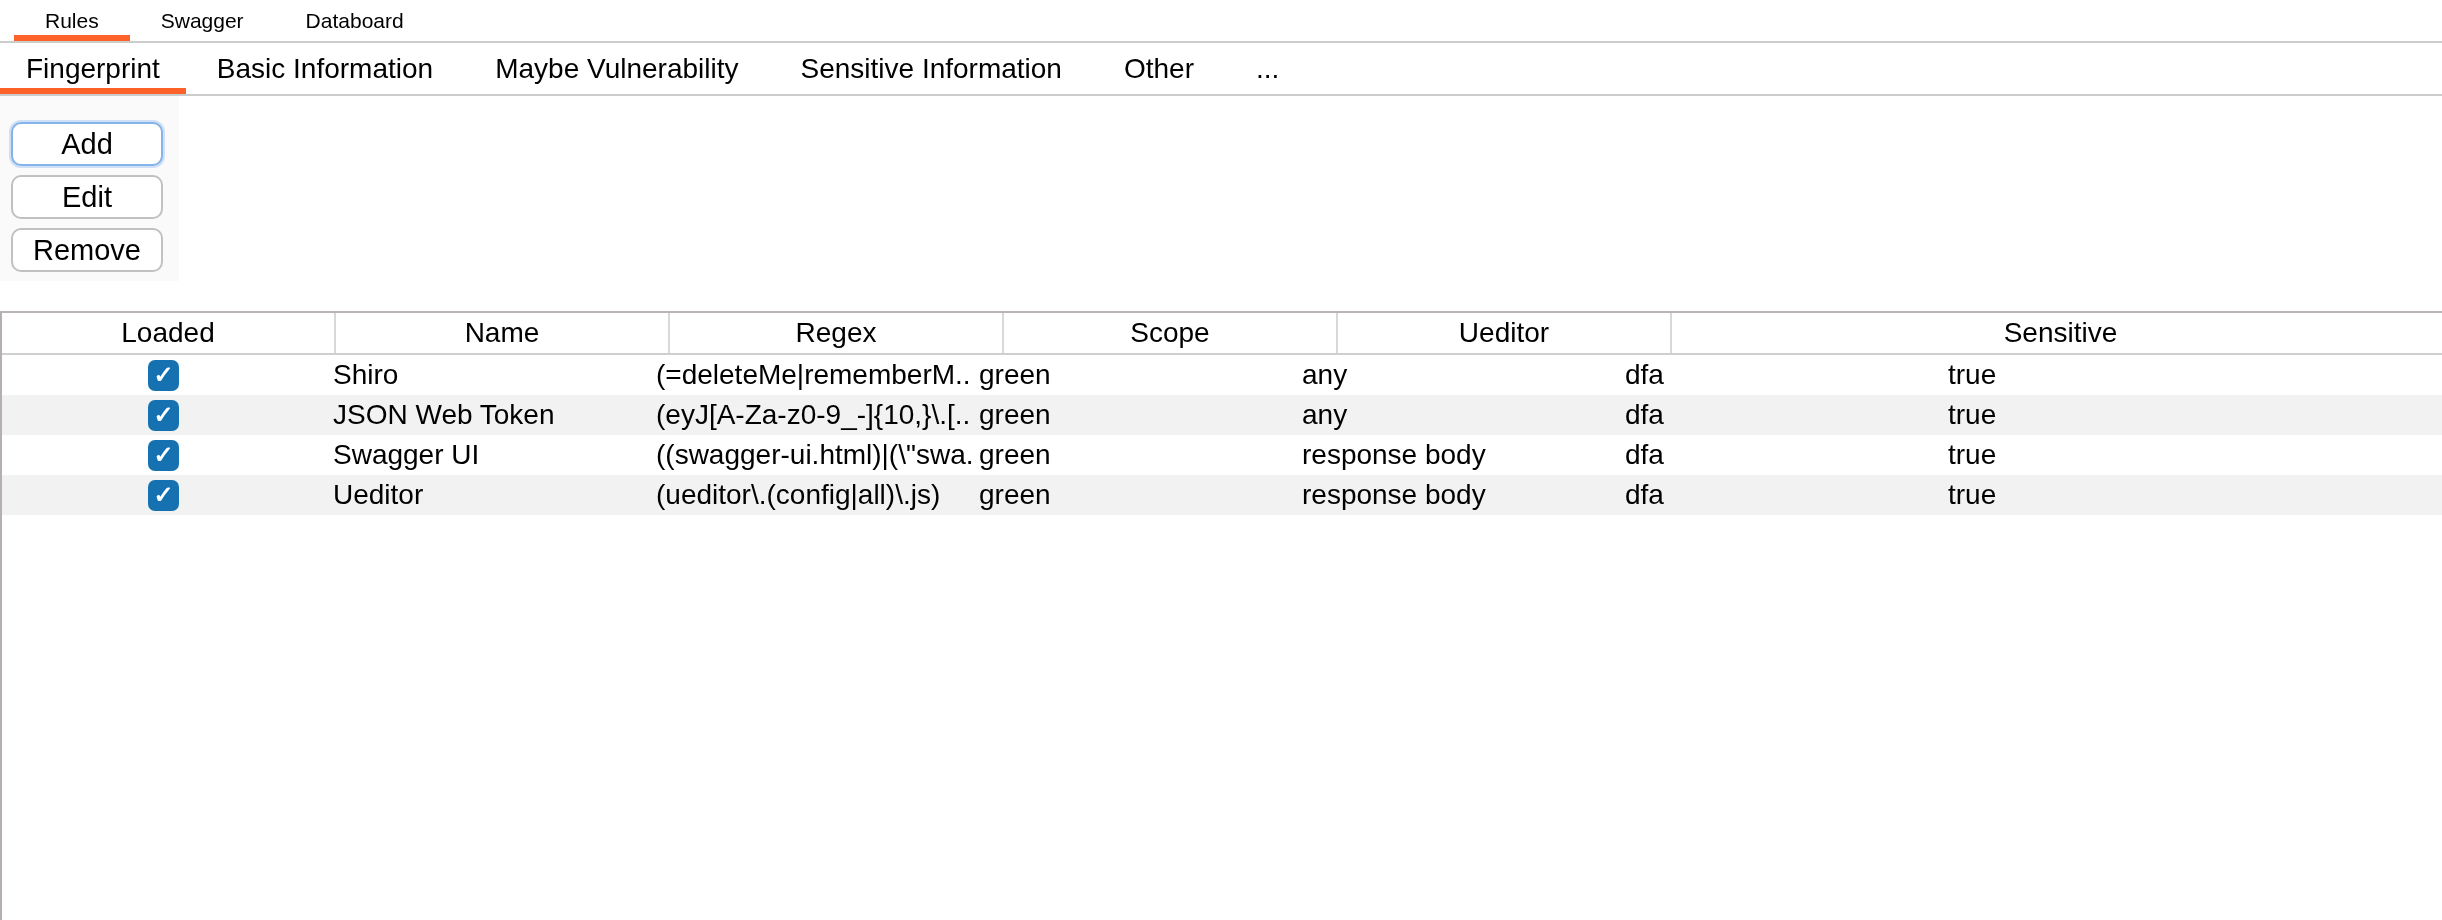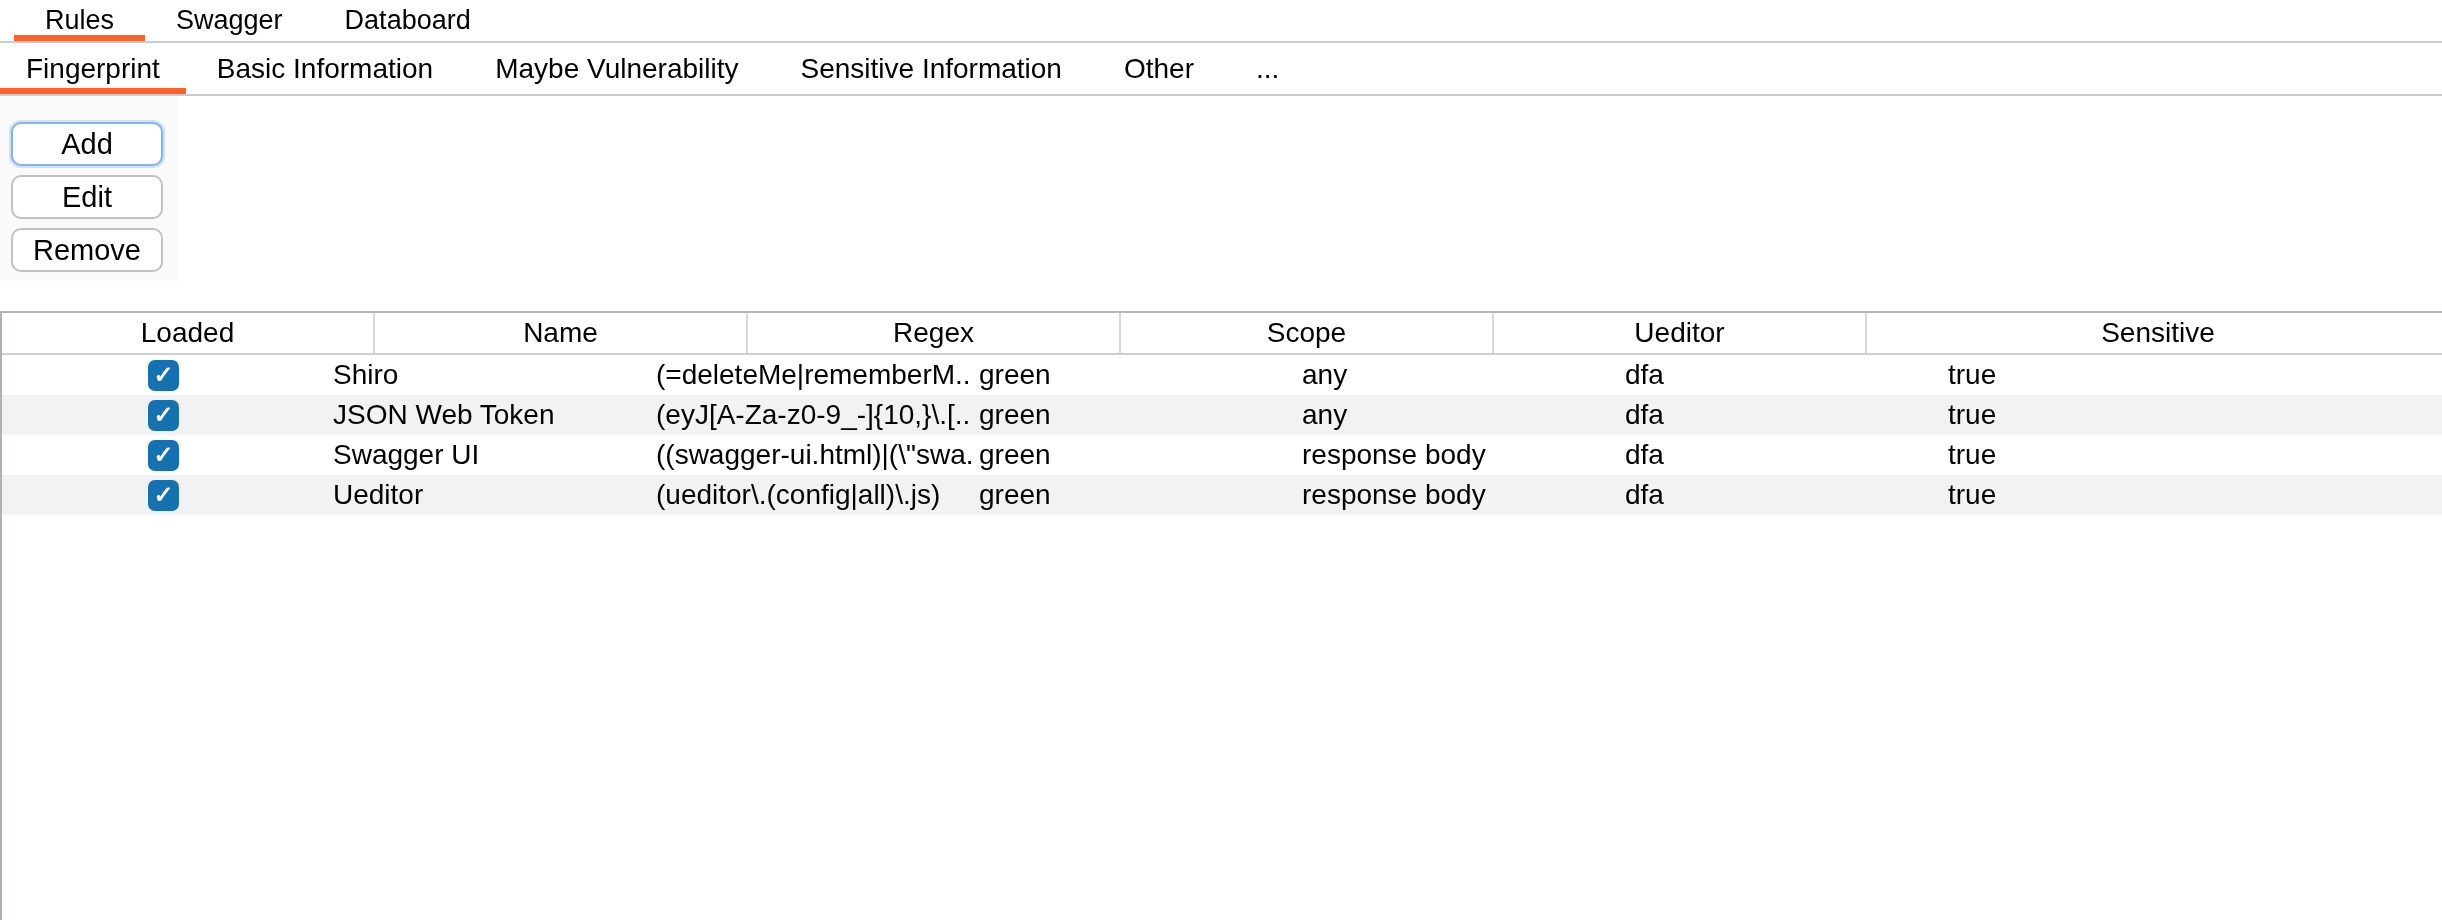--- a/index.html
+++ b/index.html
@@ -9,35 +9,35 @@
   }
   *{margin:0;padding:0;box-sizing:border-box;}
   html,body{background:#fff;}
   body{font-family:"Liberation Sans", sans-serif; color:#000;}
   .app{position:relative;width:2442px;height:920px;background:#fff;overflow:hidden;}
 
   
   .tabbar{display:flex;align-items:stretch;background:#fff;border-bottom:2px solid var(--tabborder);}
   .tabbar1{height:43px;padding-left:14px;}
   .tabbar2{height:53px;}
-  .tab{position:relative;display:flex;align-items:center;padding:0 31px;font-size:27px;cursor:default;white-space:nowrap;}
+  .tab{position:relative;display:flex;align-items:center;padding:0 31px;font-size:21px;cursor:default;white-space:nowrap;}
   .tabbar2 .tab{font-size:28px;}
   .tab.active::after{content:"";position:absolute;left:0;right:0;bottom:0;height:6px;background:var(--accent);}
 
   
   .content{display:flex;height:824px;flex-direction:column;}
   .sidebar{width:179px;background:var(--panelbg);padding-top:26px;flex:none;}
   .btn{display:block;width:152px;height:44px;margin:0 0 9px 11px;background:#fff;
        border:2px solid var(--btnborder);border-radius:10px;font-family:"Liberation Sans",sans-serif;
        font-size:29px;color:#000;cursor:pointer;}
   .btn.focused{border-color:var(--btnfocus);box-shadow:0 0 0 2px rgba(133,179,235,.35);}
 
   .tablewrap{flex:1;margin-top:30px;border-top:2px solid var(--gridtop);border-left:2px solid var(--divider);background:#fff;}
   .thead{display:flex;height:42px;border-bottom:2px solid var(--gridbottom);background:#fff;}
-  .thead .hcell{width:373px;flex:none;border-right:2px solid var(--gridline);
+  .thead .hcell{width:334px;flex:none;border-right:2px solid var(--gridline);
         display:flex;align-items:center;justify-content:center;font-size:28px;}
   .thead .hcell:last-child{flex:1;border-right:none;margin-left:7px;}
   .trow{display:flex;height:40px;background:#fff;}
   .trow.odd{background:var(--stripe);}
   .cell{width:323px;flex:none;display:flex;align-items:center;font-size:28px;
         padding-left:8px;overflow:hidden;white-space:nowrap;}
   .cell:last-child{flex:1;}
   .cell.c-loaded{justify-content:center;padding-left:0;}
   .cb{width:31px;height:31px;border-radius:7px;background:var(--checkbox);color:#fff;
       display:flex;align-items:center;justify-content:center;font-size:24px;font-weight:700;cursor:default;}

